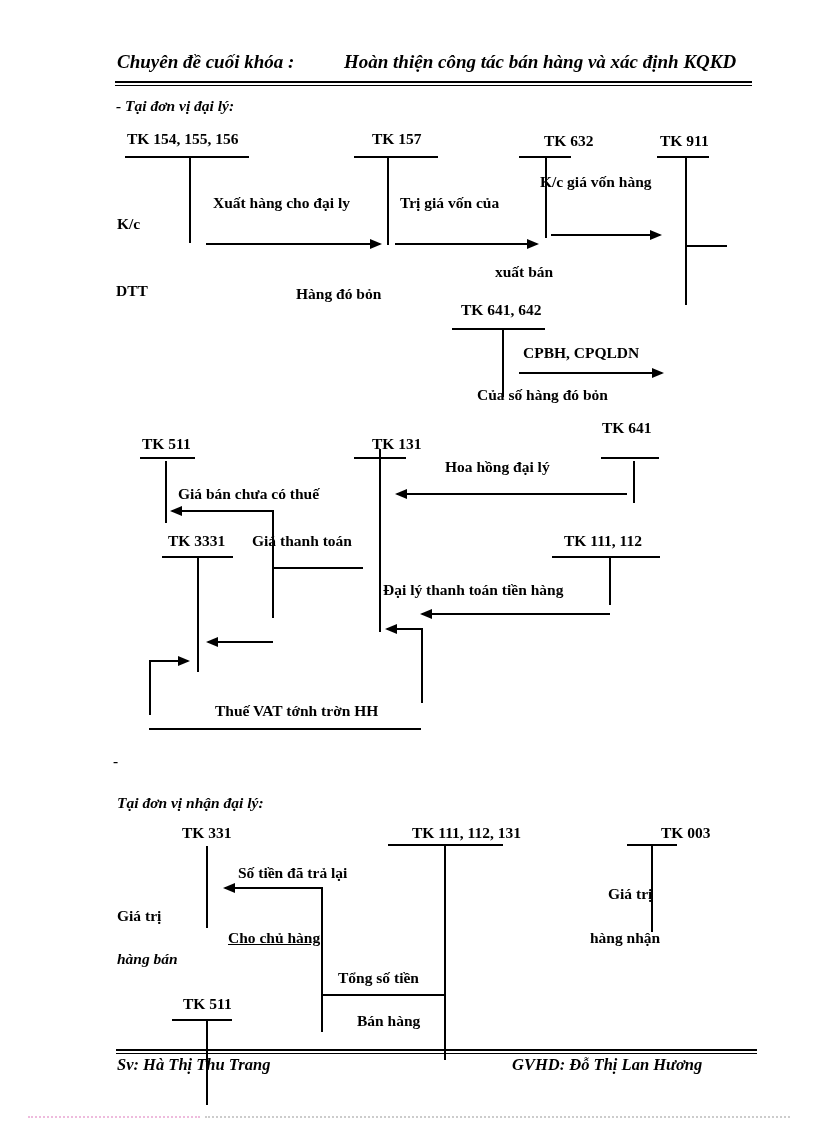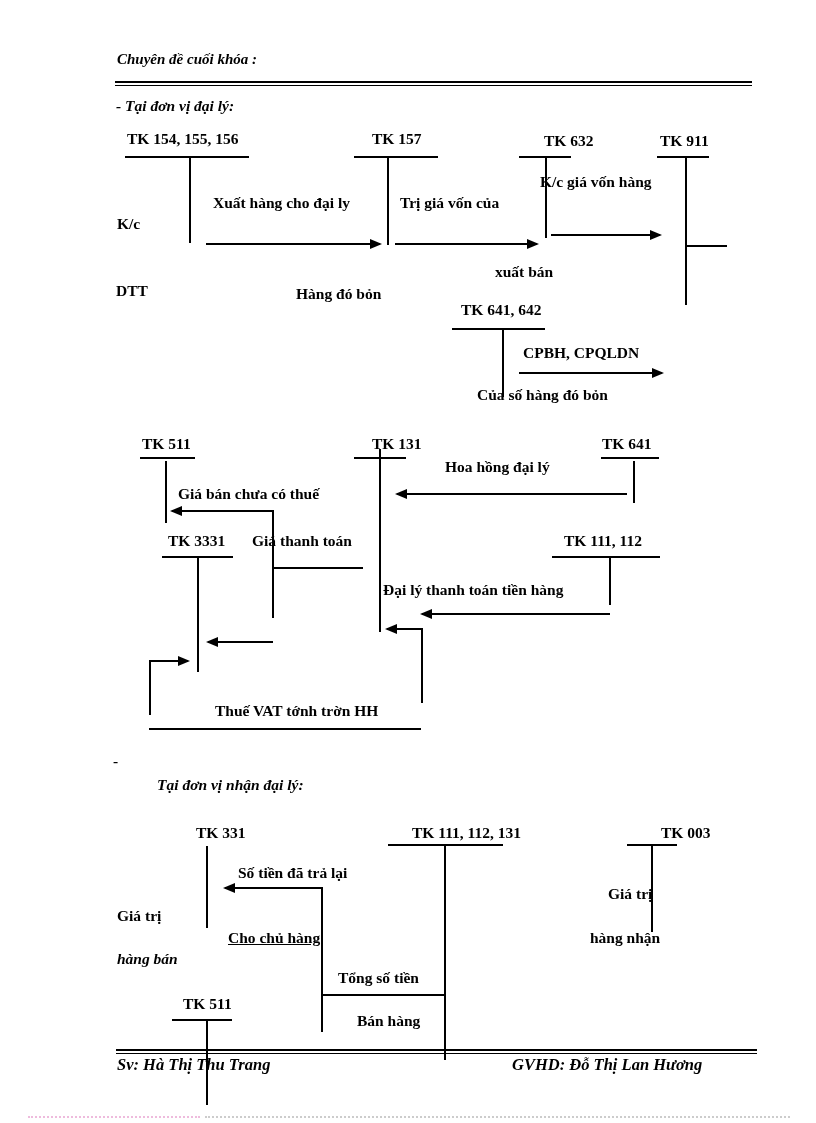--- a/index.html
+++ b/index.html
@@ -2,37 +2,38 @@
 <html><head>
 <meta charset="utf-8">
 <style>
   html,body{margin:0;padding:0;background:#ffffff;}
   #page{
     position:relative;width:816px;height:1123px;background:#ffffff;
     font-family:"Liberation Serif","DejaVu Serif",serif;color:#000;overflow:hidden;
   }
   .t{position:absolute;font-weight:bold;font-size:15.5px;line-height:1.15;white-space:nowrap;}
   .it{font-style:italic;}
-  .big{font-size:15px;}
+  .big{font-size:19px;}
   .mid{font-size:16.5px;}
   .hl{position:absolute;height:2px;background:#000;}
   .vl{position:absolute;width:2px;background:#000;}
   .ar::after{content:"";position:absolute;right:-2px;top:-4px;width:0;height:0;
     border-left:12px solid #000;border-top:5px solid transparent;border-bottom:5px solid transparent;}
   .al::before{content:"";position:absolute;left:-2px;top:-4px;width:0;height:0;
     border-right:12px solid #000;border-top:5px solid transparent;border-bottom:5px solid transparent;}
   .dbl{position:absolute;height:5px;border-top:2px solid #000;border-bottom:1px solid #000;box-sizing:border-box;}
   .dot{position:absolute;height:2px;}
 </style>
 </head>
 <body>
 
 <div id="page">
 
   <div class="t it big" style="left:117px;top:51px;">Chuyên đề cuối khóa :</div>
+  <div class="t it big" style="left:344px;top:51px;">Hoàn thiện công tác bán hàng và xác định KQKD</div>
   <div class="dbl" style="left:115px;top:81px;width:637px;"></div>
 
   <div class="t it" style="left:116px;top:97px;">- Tại đơn vị đại lý:</div>
 
   <div class="t" style="left:127px;top:130px;">TK 154, 155, 156</div>
   <div class="t" style="left:372px;top:130px;">TK 157</div>
   <div class="t" style="left:544px;top:132px;">TK 632</div>
   <div class="t" style="left:660px;top:132px;">TK 911</div>
 
   <div class="hl" style="left:125px;top:156px;width:124px;"></div>
@@ -61,21 +62,21 @@
 
   <div class="t" style="left:461px;top:301px;">TK 641, 642</div>
   <div class="hl" style="left:452px;top:328px;width:93px;"></div>
   <div class="vl" style="left:502px;top:328px;height:69px;"></div>
   <div class="t" style="left:523px;top:344px;">CPBH, CPQLDN</div>
   <div class="hl ar" style="left:519px;top:372px;width:143px;"></div>
   <div class="t" style="left:477px;top:386px;">Của số hàng đó bỏn</div>
 
   <div class="t" style="left:142px;top:435px;">TK 511</div>
   <div class="t" style="left:372px;top:435px;">TK 131</div>
-  <div class="t" style="left:602px;top:435px;">TK 641</div>
+  <div class="t" style="left:602px;top:419px;">TK 641</div>
 
   <div class="hl" style="left:140px;top:457px;width:55px;"></div>
   <div class="hl" style="left:354px;top:457px;width:52px;"></div>
   <div class="hl" style="left:601px;top:457px;width:58px;"></div>
 
   <div class="vl" style="left:165px;top:461px;height:62px;"></div>
   <div class="vl" style="left:379px;top:449px;height:183px;"></div>
   <div class="vl" style="left:633px;top:461px;height:42px;"></div>
 
   <div class="t" style="left:445px;top:458px;">Hoa hồng đại lý</div>
@@ -101,23 +102,23 @@
   <div class="hl al" style="left:387px;top:628px;width:36px;"></div>
   <div class="vl" style="left:421px;top:628px;height:75px;"></div>
   <div class="hl al" style="left:208px;top:641px;width:65px;"></div>
   <div class="vl" style="left:149px;top:660px;height:55px;"></div>
   <div class="hl ar" style="left:149px;top:660px;width:39px;"></div>
 
   <div class="t" style="left:215px;top:702px;">Thuế VAT tớnh trờn HH</div>
   <div class="hl" style="left:149px;top:728px;width:272px;"></div>
 
   <div class="t" style="left:113px;top:752px;">-</div>
-  <div class="t it" style="left:117px;top:776px;margin-left:40px;">Tại đơn vị nhận đại lý:</div>
+  <div class="t it" style="left:117px;top:794px;">Tại đơn vị nhận đại lý:</div>
 
-  <div class="t" style="left:196px;top:824px;">TK 331</div>
+  <div class="t" style="left:182px;top:824px;">TK 331</div>
   <div class="vl" style="left:206px;top:846px;height:82px;"></div>
 
   <div class="t" style="left:412px;top:824px;">TK 111, 112, 131</div>
   <div class="hl" style="left:388px;top:844px;width:115px;"></div>
   <div class="vl" style="left:444px;top:844px;height:216px;"></div>
 
   <div class="t" style="left:661px;top:824px;">TK 003</div>
   <div class="hl" style="left:627px;top:844px;width:50px;"></div>
   <div class="vl" style="left:651px;top:844px;height:88px;"></div>
 

